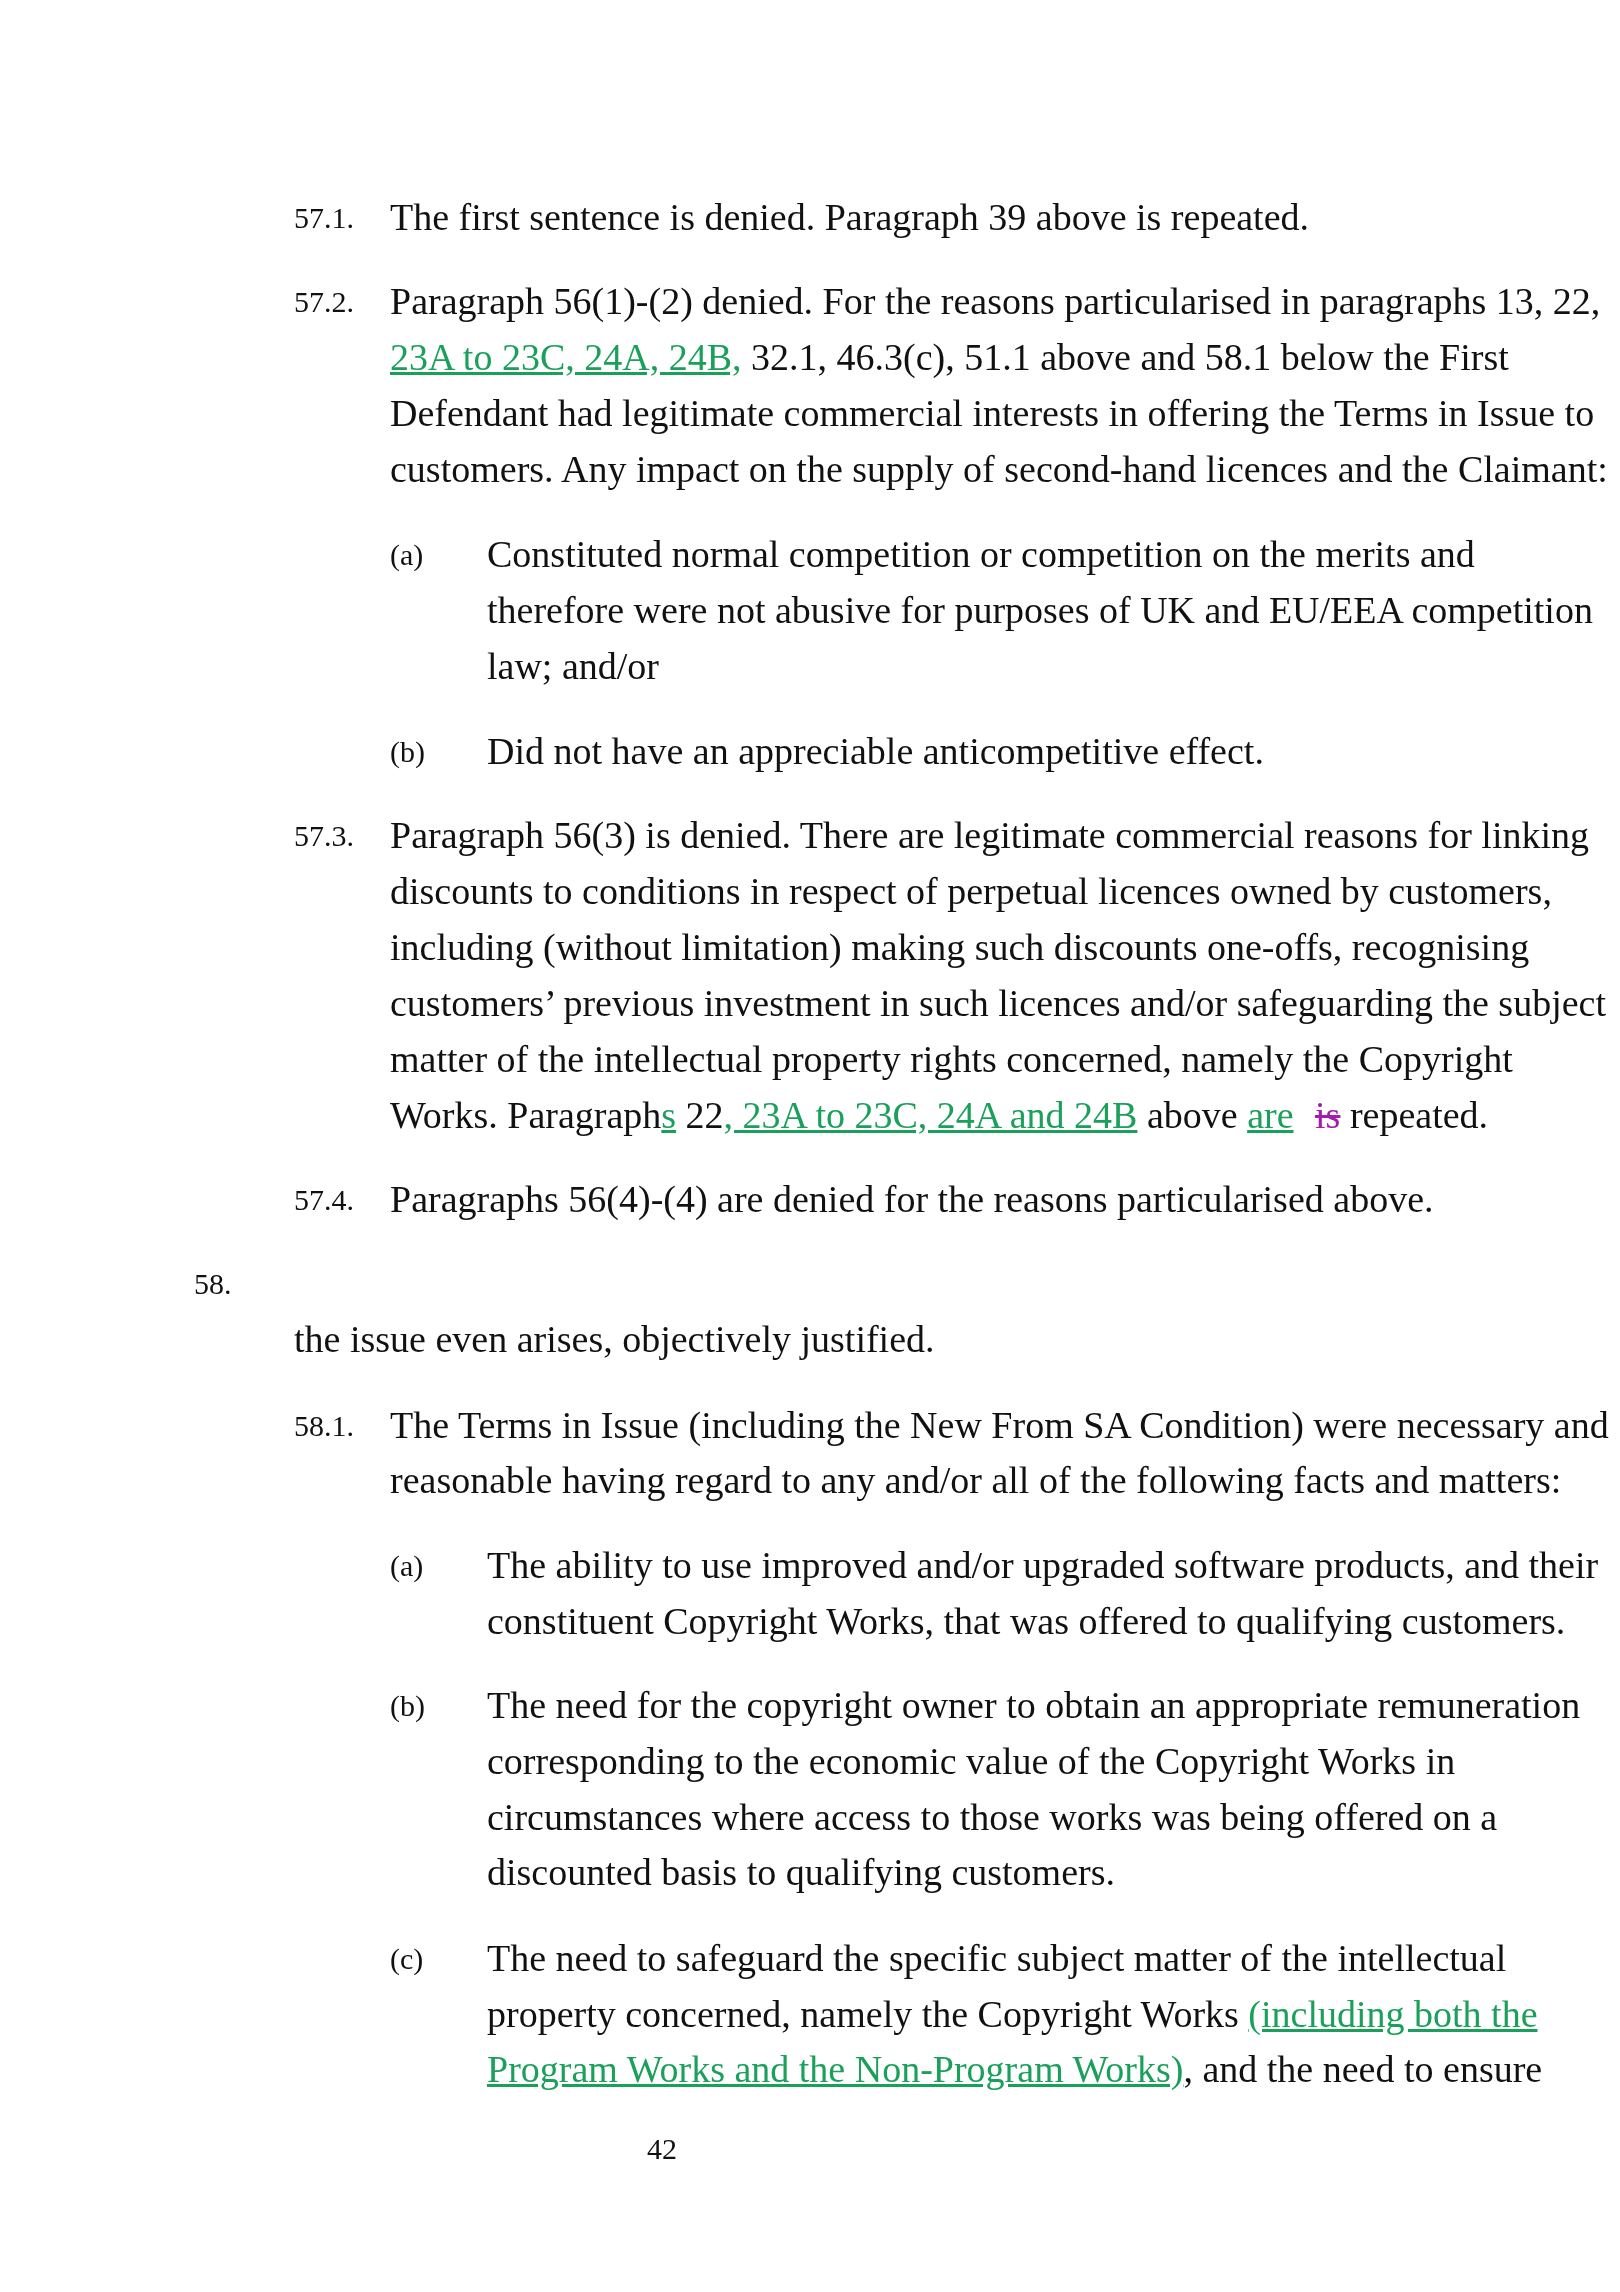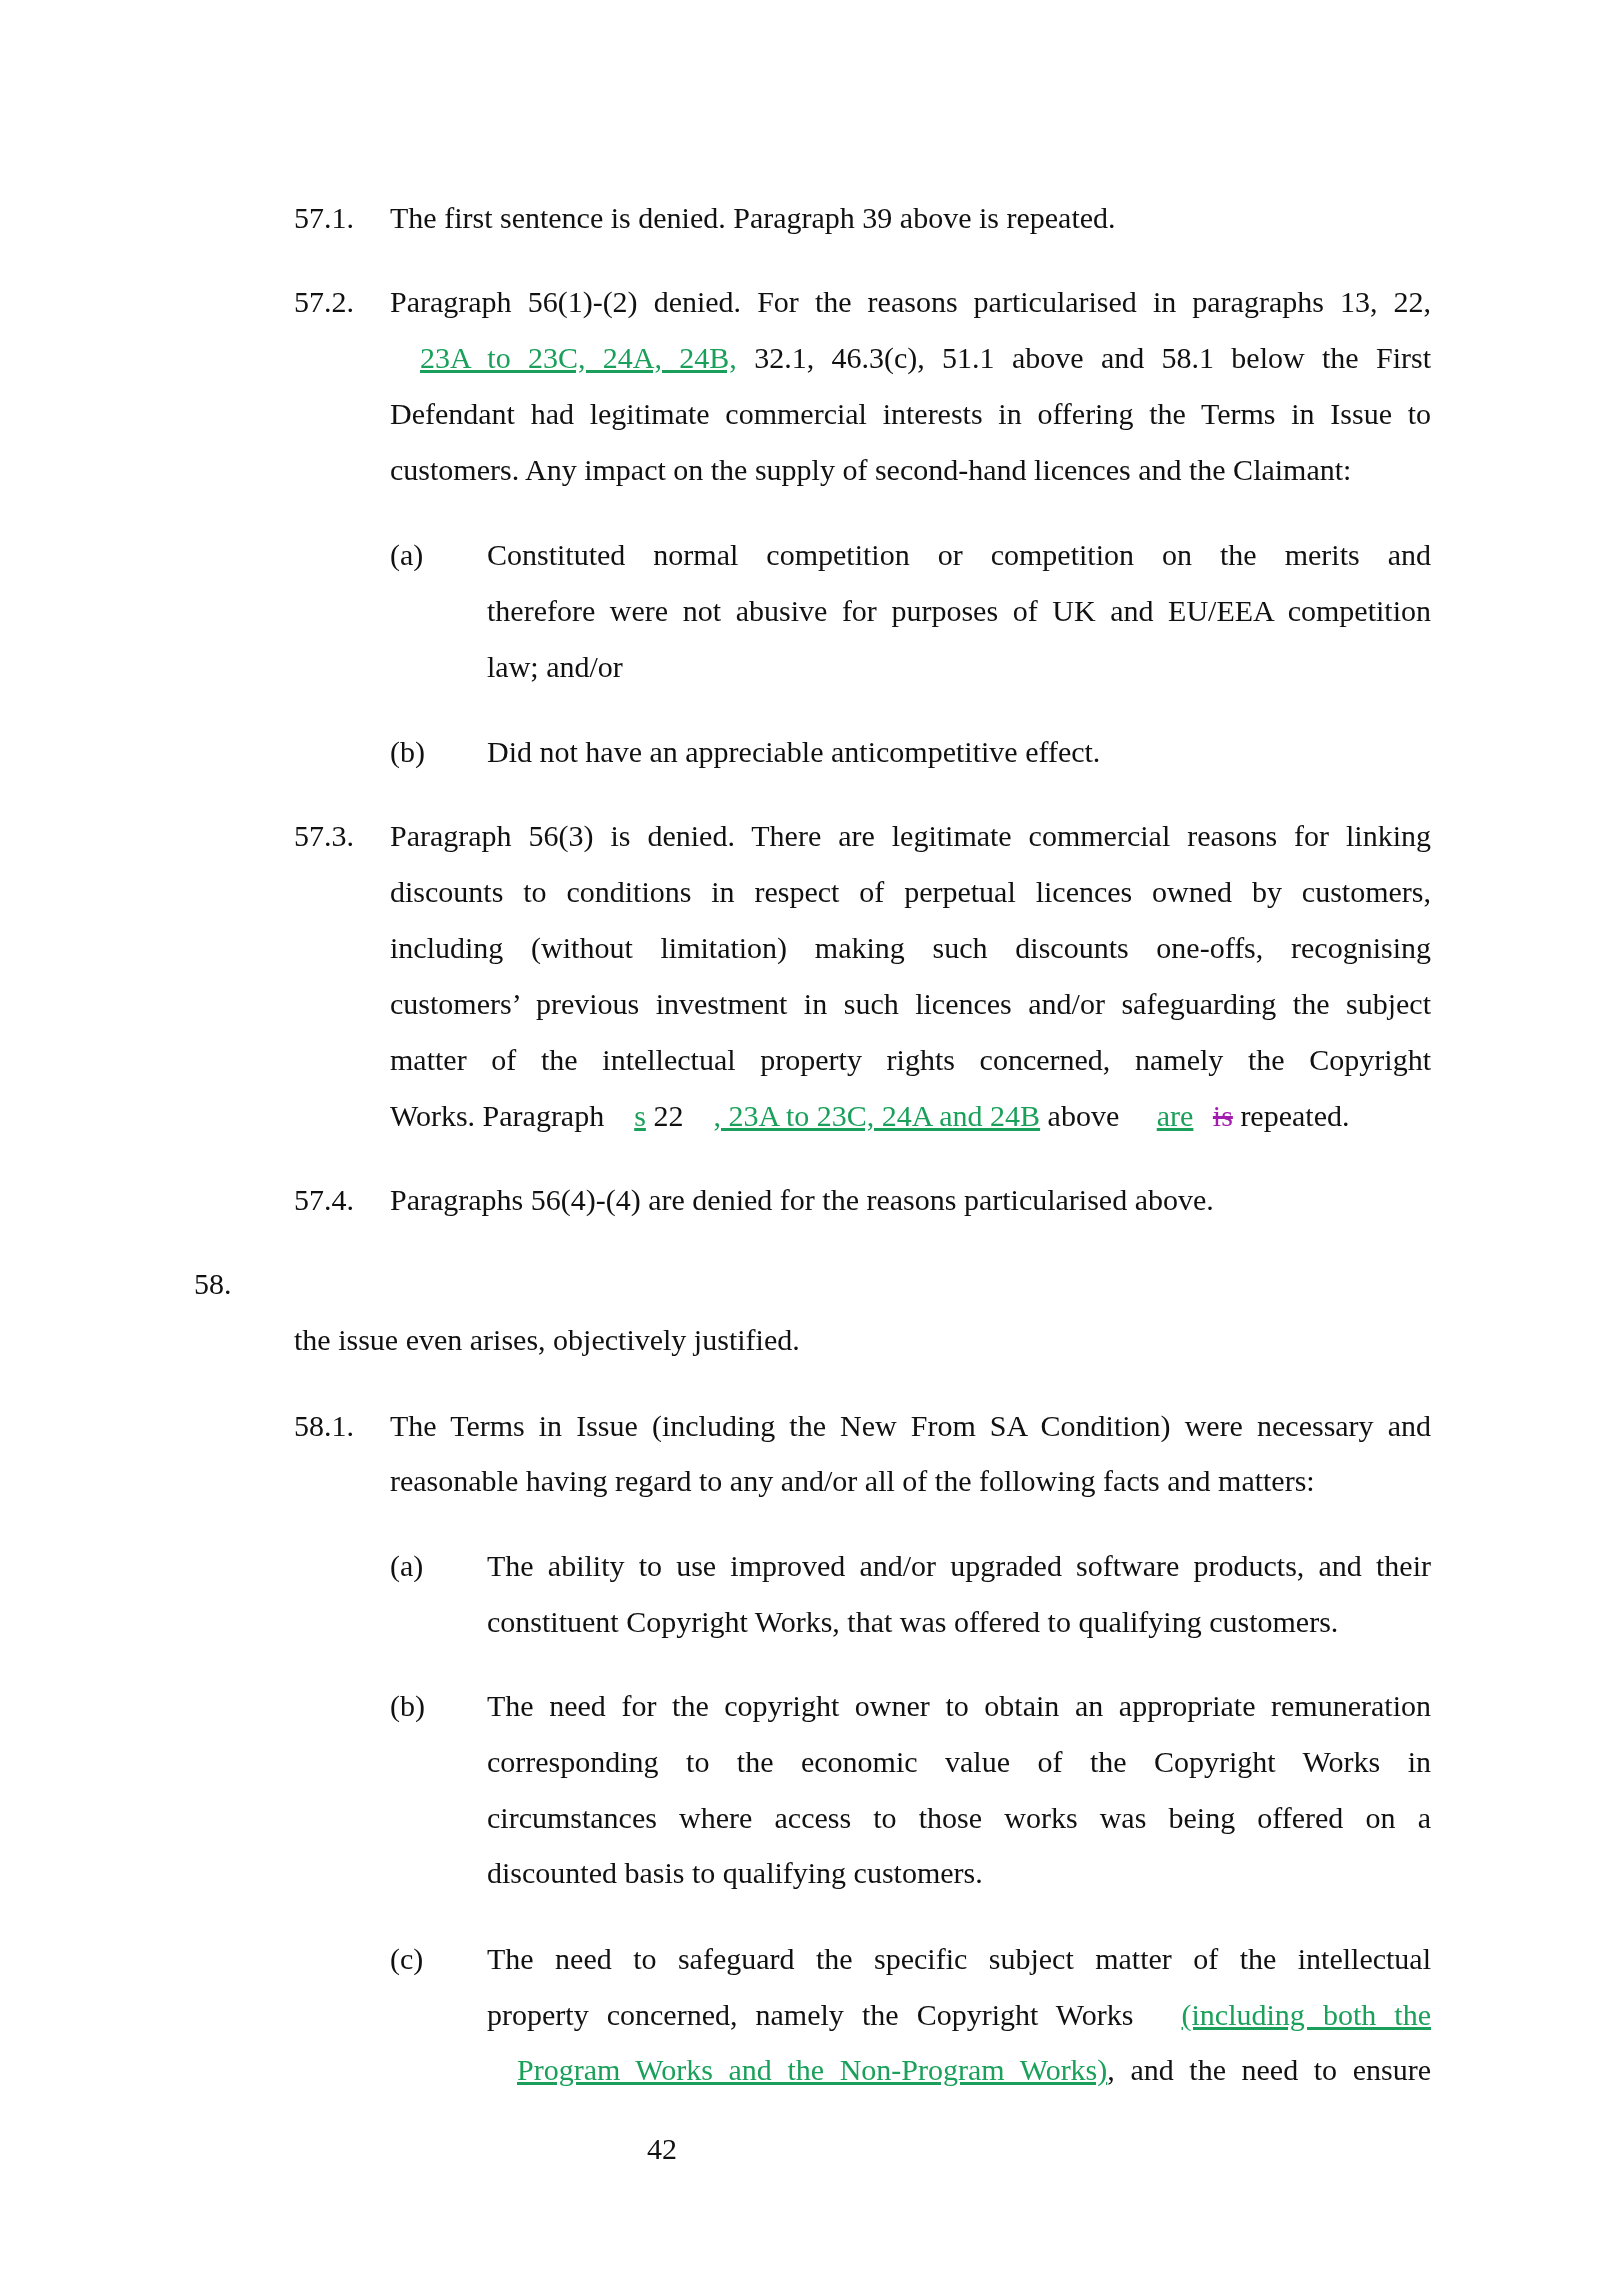--- a/index.html
+++ b/index.html
@@ -1,21 +1,21 @@
 <!DOCTYPE html>
 <html><head>
 <meta charset="utf-8">
 <style>
   html, body { margin: 0; padding: 0; background: #ffffff; }
   body { width: 1620px; height: 2293px; position: relative; overflow: hidden;
          font-family: "Liberation Serif", "DejaVu Serif", serif; color: #111; }
   .page { position: absolute; left: 0; top: 0; width: 1620px; height: 2293px; }
-  .line { position: absolute; font-size: 30px; line-height: 39px; white-space: nowrap; }
+  .line { position: absolute; font-size: 38px; line-height: 39px; white-space: nowrap; }
   .just { text-align: justify; text-align-last: justify; }
-  .ins { color: #1aa05a; text-decoration: underline; text-decoration-color: #1aa05a; margin-left: 30px; }
+  .ins { color: #1aa05a; text-decoration: underline; text-decoration-color: #1aa05a; }
   .del { color: #a21caf; text-decoration: line-through; margin-left: 12px; }
   .num { position: absolute; font-size: 30px; line-height: 39px; }
   .pagenum { position: absolute; left: 0; width: 1324px; text-align: center; top: 2132px; font-size: 30px; }
 </style>
 </head>
 <body>
 
 <div class="page">
 
   <span class="num" style="left:294px;top:198px">57.1.</span>

